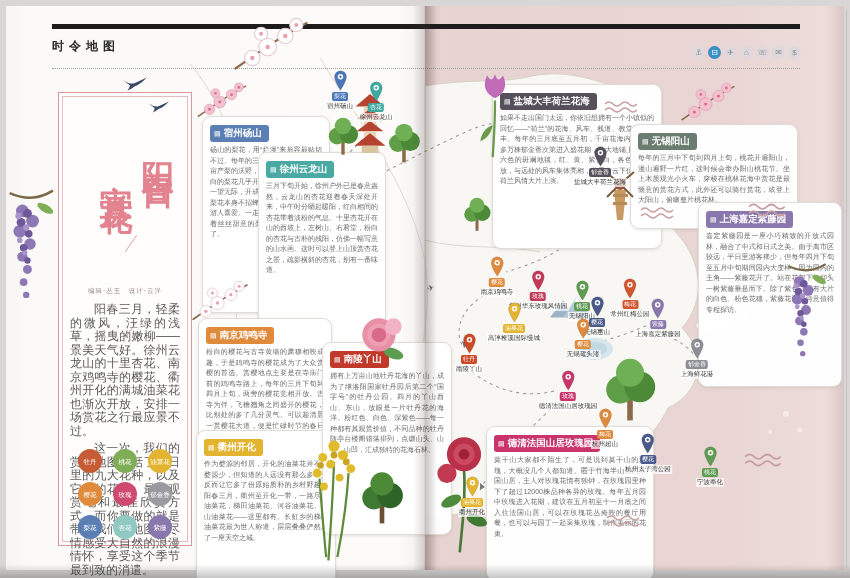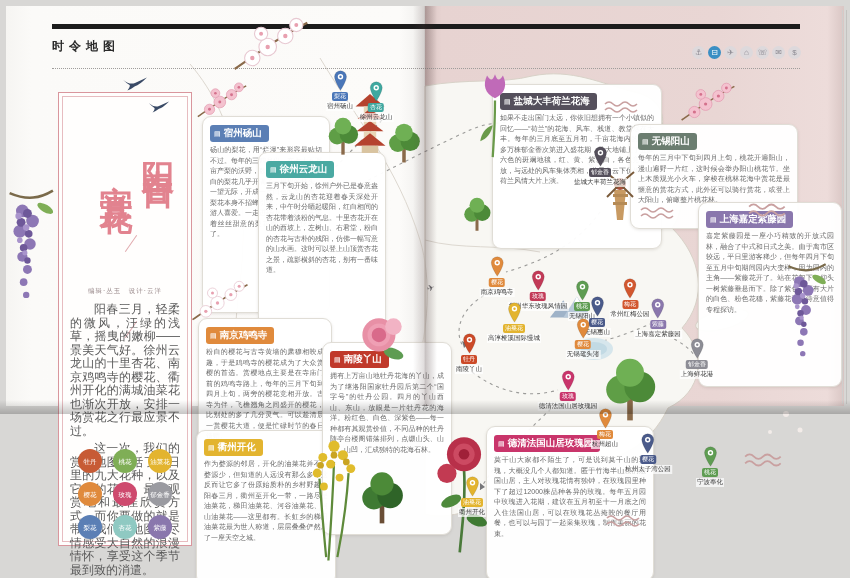--- a/index.html
+++ b/index.html
@@ -1,18 +1,18 @@
 <!DOCTYPE html>
 <html><head>
 <meta charset="utf-8">
 <style>
   html,body{margin:0;padding:0;}
   body{width:850px;height:578px;overflow:hidden;background:#d8d7d5;
        font-family:"Liberation Sans","DejaVu Sans",sans-serif;}
-  .stage{position:relative;width:850px;height:414px;}
+  .stage{position:relative;width:850px;height:578px;}
   .page{position:absolute;top:6px;bottom:8px;}
   .page-left{left:6px;width:419px;background:linear-gradient(90deg,#f6f5f2,#fbfaf8 6%,#fcfbf9 94%,#efeeec);}
   .page-right{left:425px;width:419px;background:linear-gradient(90deg,#d8c3c1,#e7d3d1 4%,#e9d6d4 70%,#eddcda 96%,#d9c6c4);}
   .fold{position:absolute;left:413px;top:6px;width:24px;bottom:8px;z-index:6;pointer-events:none;
         background:linear-gradient(90deg,rgba(0,0,0,0) 0%,rgba(90,70,70,.18) 45%,rgba(60,40,40,.28) 52%,rgba(0,0,0,0) 100%);}
   .bottom-shadow{position:absolute;left:0;right:0;bottom:0;height:14px;z-index:7;pointer-events:none;
         background:linear-gradient(180deg,rgba(0,0,0,0),rgba(0,0,0,.22));}
   .edge-lines{position:absolute;right:3px;top:10px;bottom:10px;width:3px;z-index:7;
         border-left:1px solid #cfcecc;border-right:1px solid #c4c3c1;}
   .topbar{position:absolute;left:52px;top:24px;width:748px;height:5px;background:#1c1c1c;z-index:4;}

